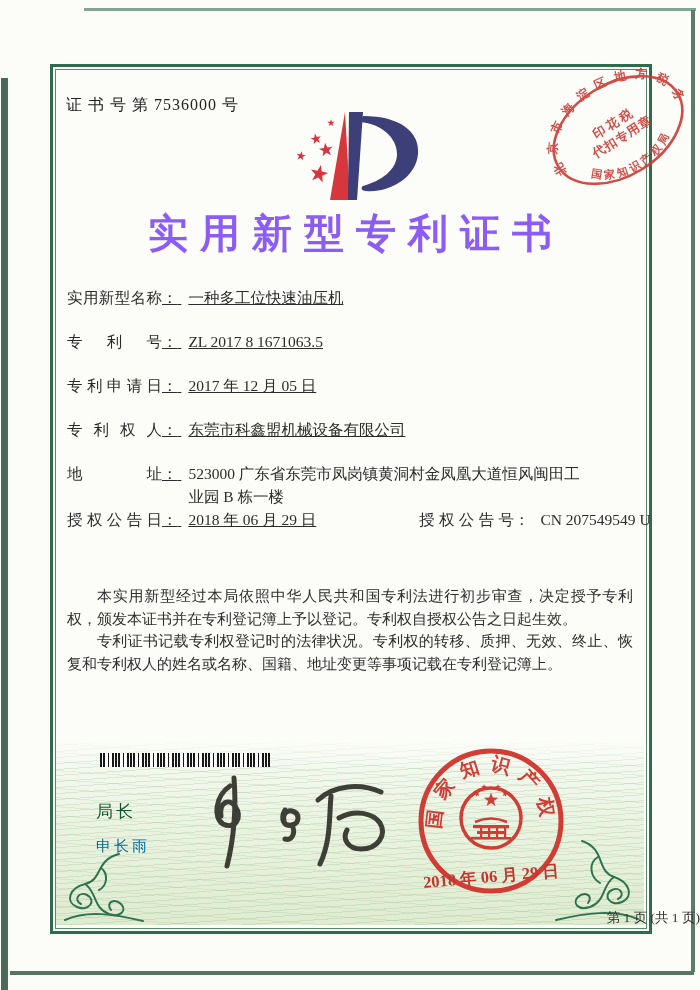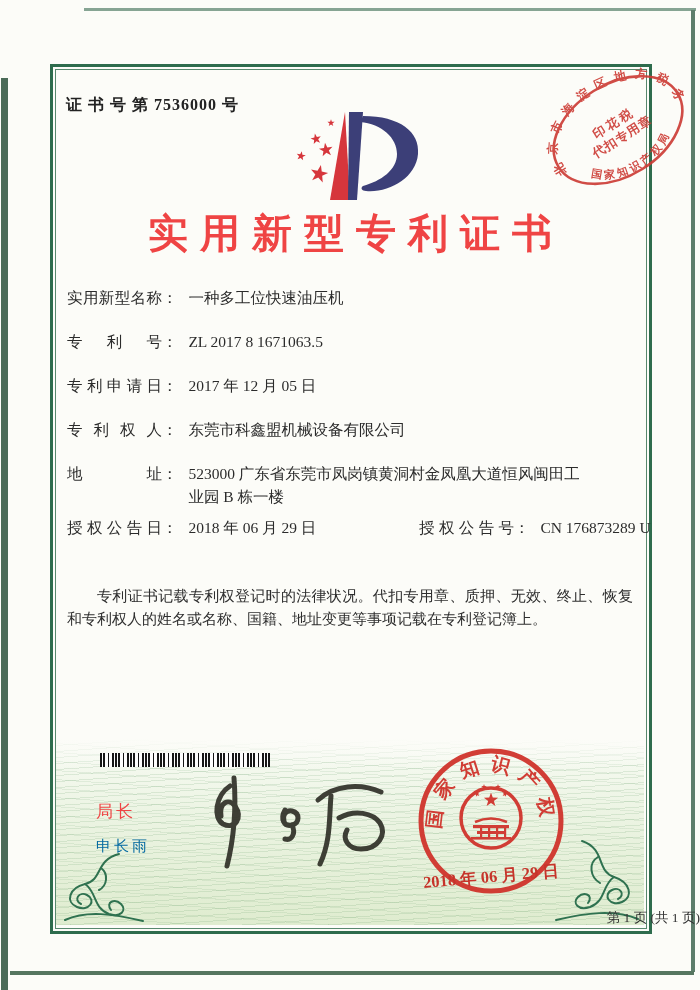--- a/index.html
+++ b/index.html
@@ -18,39 +18,39 @@
   .green-zone{position:absolute;left:56px;top:739px;width:588px;height:186px;
     background:
       repeating-linear-gradient(176deg, rgba(90,150,95,0.16) 0px, rgba(90,150,95,0.16) 1px, transparent 1px, transparent 6px),
       repeating-linear-gradient(184deg, rgba(90,150,95,0.12) 0px, rgba(90,150,95,0.12) 1px, transparent 1px, transparent 9px),
       linear-gradient(180deg,#f8fbf4 0%,#ecf4e3 40%,#dfeccf 100%);}
   .green-zone:before{content:"";position:absolute;left:0;top:0;right:0;height:30px;
       background:linear-gradient(180deg,#fcfcf8,rgba(252,252,248,0));}
   .flourish{position:absolute;}
   .fl-left{left:57px;top:850px;}
   .fl-right{left:552px;top:833px;}
-  .cert-number{position:absolute;left:66px;top:95px;font-size:16px;letter-spacing:1px;color:#222;font-weight:bold;}
+  .cert-number{position:absolute;left:66px;top:95px;font-size:16px;letter-spacing:1px;color:#222;}
   .logo{position:absolute;left:268px;top:110px;}
   .title{position:absolute;left:0;top:206px;width:100%;text-align:center;font-size:40px;
-         font-weight:700;letter-spacing:12px;text-indent:12px;color:#ef4444;}
-  .fields{position:absolute;left:67px;top:286px;width:566px;font-size:15.5px;line-height:23px;}
+         font-weight:700;letter-spacing:12px;text-indent:12px;color:#8b5cf6;}
+  .fields{position:absolute;left:67px;top:286px;width:566px;font-size:15.5px;line-height:23px;text-decoration:underline;}
   .row{margin-bottom:21px;position:relative;white-space:nowrap;}
   .f-label{display:inline-block;width:95px;text-align:justify;text-align-last:justify;vertical-align:top;}
   .f-colon{vertical-align:top;}
   .f-value{margin-left:7px;vertical-align:top;}
-  .row-address{margin-bottom:8px;}
+  .row-address{margin-bottom:0;}
   .row-address .f-value{display:inline-block;width:400px;white-space:normal;}
   .col-right{position:absolute;left:352px;top:0;}
   .paras{position:absolute;left:67px;top:585px;width:566px;font-size:15px;line-height:22.6px;
          text-align:justify;color:#2e2e2e;}
   .paras p{margin:0;text-indent:2em;}
   .barcode{position:absolute;left:100px;top:753px;width:170px;height:14px;
     background:repeating-linear-gradient(90deg,#161616 0 2px,#fdfdfd 2px 3px,#161616 3px 5px,#fdfdfd 5px 8px,#161616 8px 9px,#fdfdfd 9px 12px,#161616 12px 14px,#fdfdfd 14px 15px);}
   .signer-title{position:absolute;left:96px;top:800px;font-size:17px;letter-spacing:3px;
-      font-family:"Liberation Sans","DejaVu Sans",sans-serif;color:#ef4444;}
+      font-family:"Liberation Sans","DejaVu Sans",sans-serif;color:#14532d;}
   .signer-name{position:absolute;left:96px;top:837px;font-size:15px;letter-spacing:3px;
       font-family:Liberation Serif, serif;color:#0369a1;}
   .signature{position:absolute;left:185px;top:772px;}
   .seal{position:absolute;left:413px;top:742px;opacity:.95;}
   .tax-stamp{position:absolute;left:540px;top:46px;opacity:.9;}
   .footer{position:absolute;left:0;top:909px;width:100%;text-align:right;font-size:13.5px;color:#333;}
   svg text{font-family:"Liberation Serif","DejaVu Serif",serif;}
 </style>
 </head>
 <body>
@@ -127,27 +127,28 @@
       <span class="f-label">地址</span><span class="f-colon">：</span>
       <span class="f-value">523000 广东省东莞市凤岗镇黄洞村金凤凰大道恒风闽田工业园 B 栋一楼</span>
     </div>
     <div class="row">
       <span>
         <span class="f-label">授权公告日</span><span class="f-colon">：</span>
         <span class="f-value">2018 年 06 月 29 日</span>
       </span>
       <span class="col-right">
         <span class="f-label">授权公告号</span><span class="f-colon">：</span>
-        <span class="f-value">CN 176873289 U</span>
+        <span class="f-value">CN 207549549 U</span>
       </span>
     </div>
   </div>
 
   <div class="paras">
-    <p>专利证书记载专利权登记时的法律状况。代扣专用章、质押、无效、终止、恢复和专利权人的姓名或名称、国籍、地址变更等事项记载在专利登记簿上。</p>
+    <p>本实用新型经过本局依照中华人民共和国专利法进行初步审查，决定授予专利权，颁发本证书并在专利登记簿上予以登记。专利权自授权公告之日起生效。</p>
+    <p>专利证书记载专利权登记时的法律状况。专利权的转移、质押、无效、终止、恢复和专利权人的姓名或名称、国籍、地址变更等事项记载在专利登记簿上。</p>
   </div>
 
   <div class="barcode"></div>
 
   <div class="signer-title">局长</div>
   <div class="signer-name">申长雨</div>
 
   <svg class="signature" width="215" height="105" viewBox="0 0 215 105">
     <g stroke="#2c2c24" fill="none" stroke-width="5" stroke-linecap="round" opacity="0.9">
       <path d="M45,14 C30,24 28,46 38,52 C50,58 58,46 50,34 C44,26 34,30 36,44"></path>

